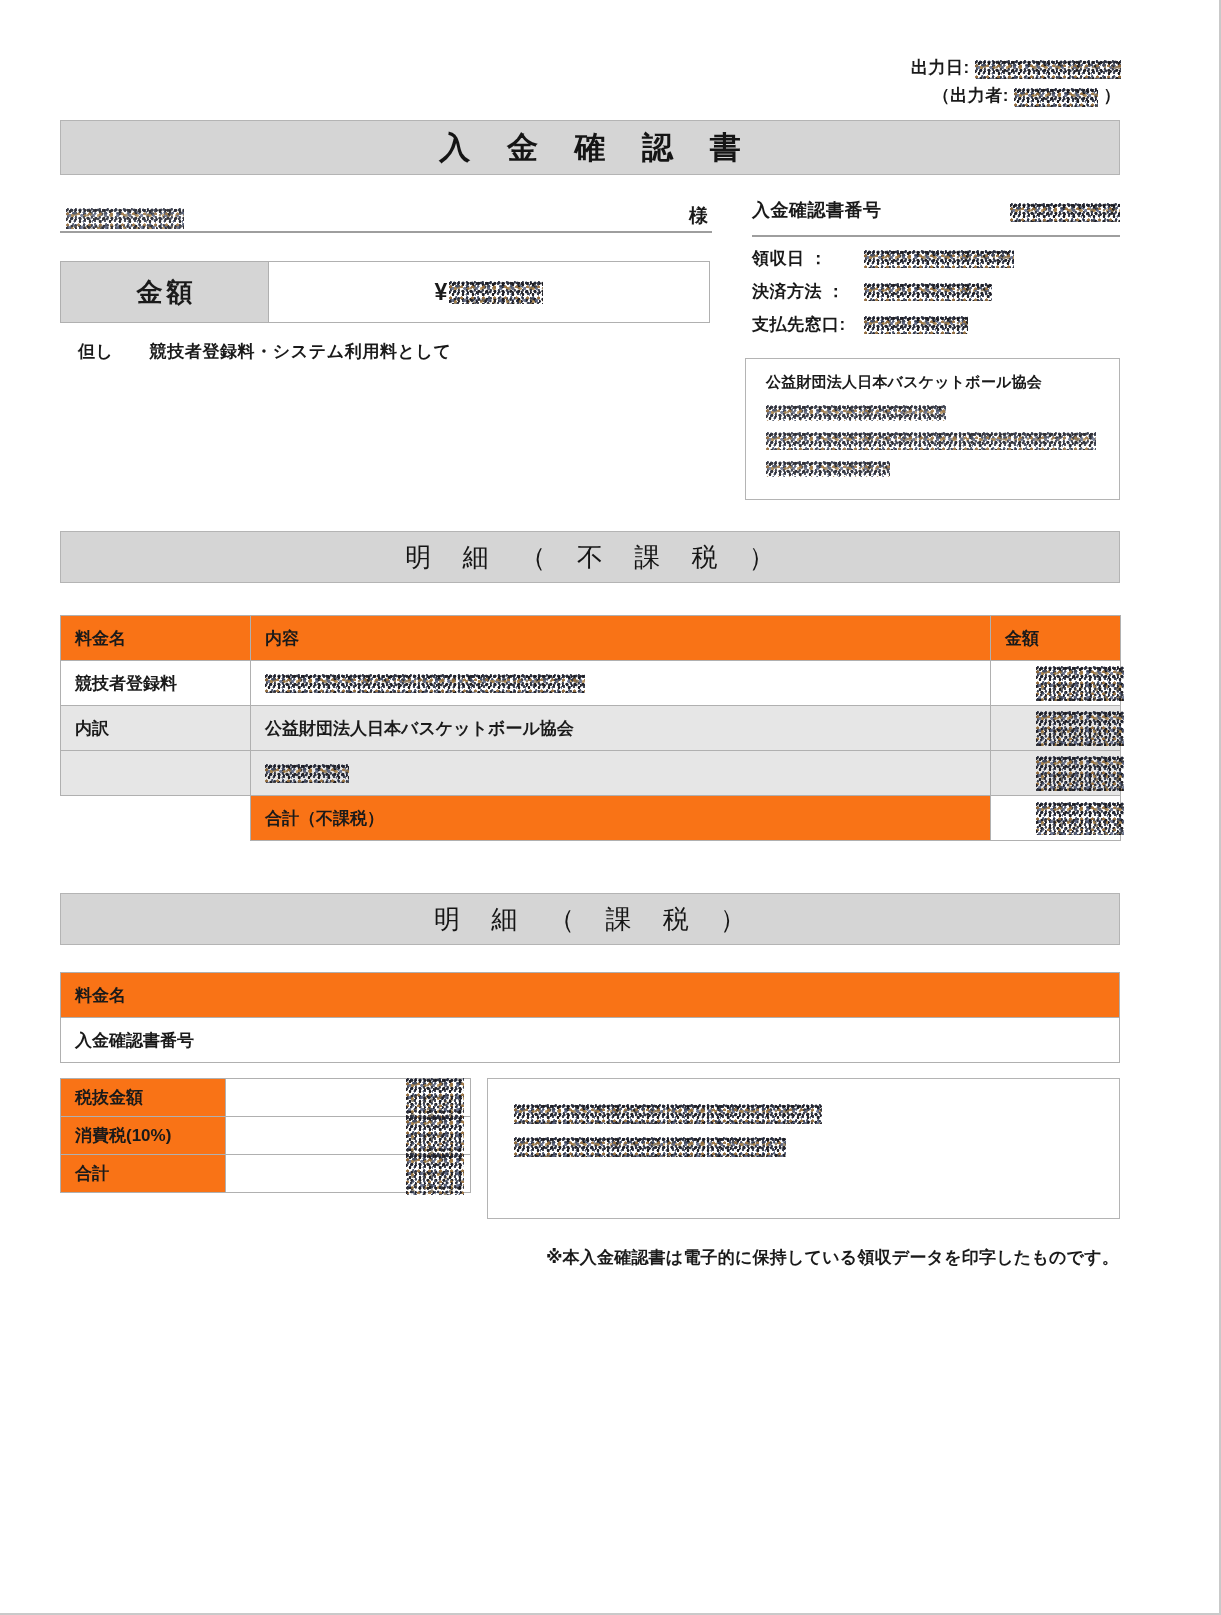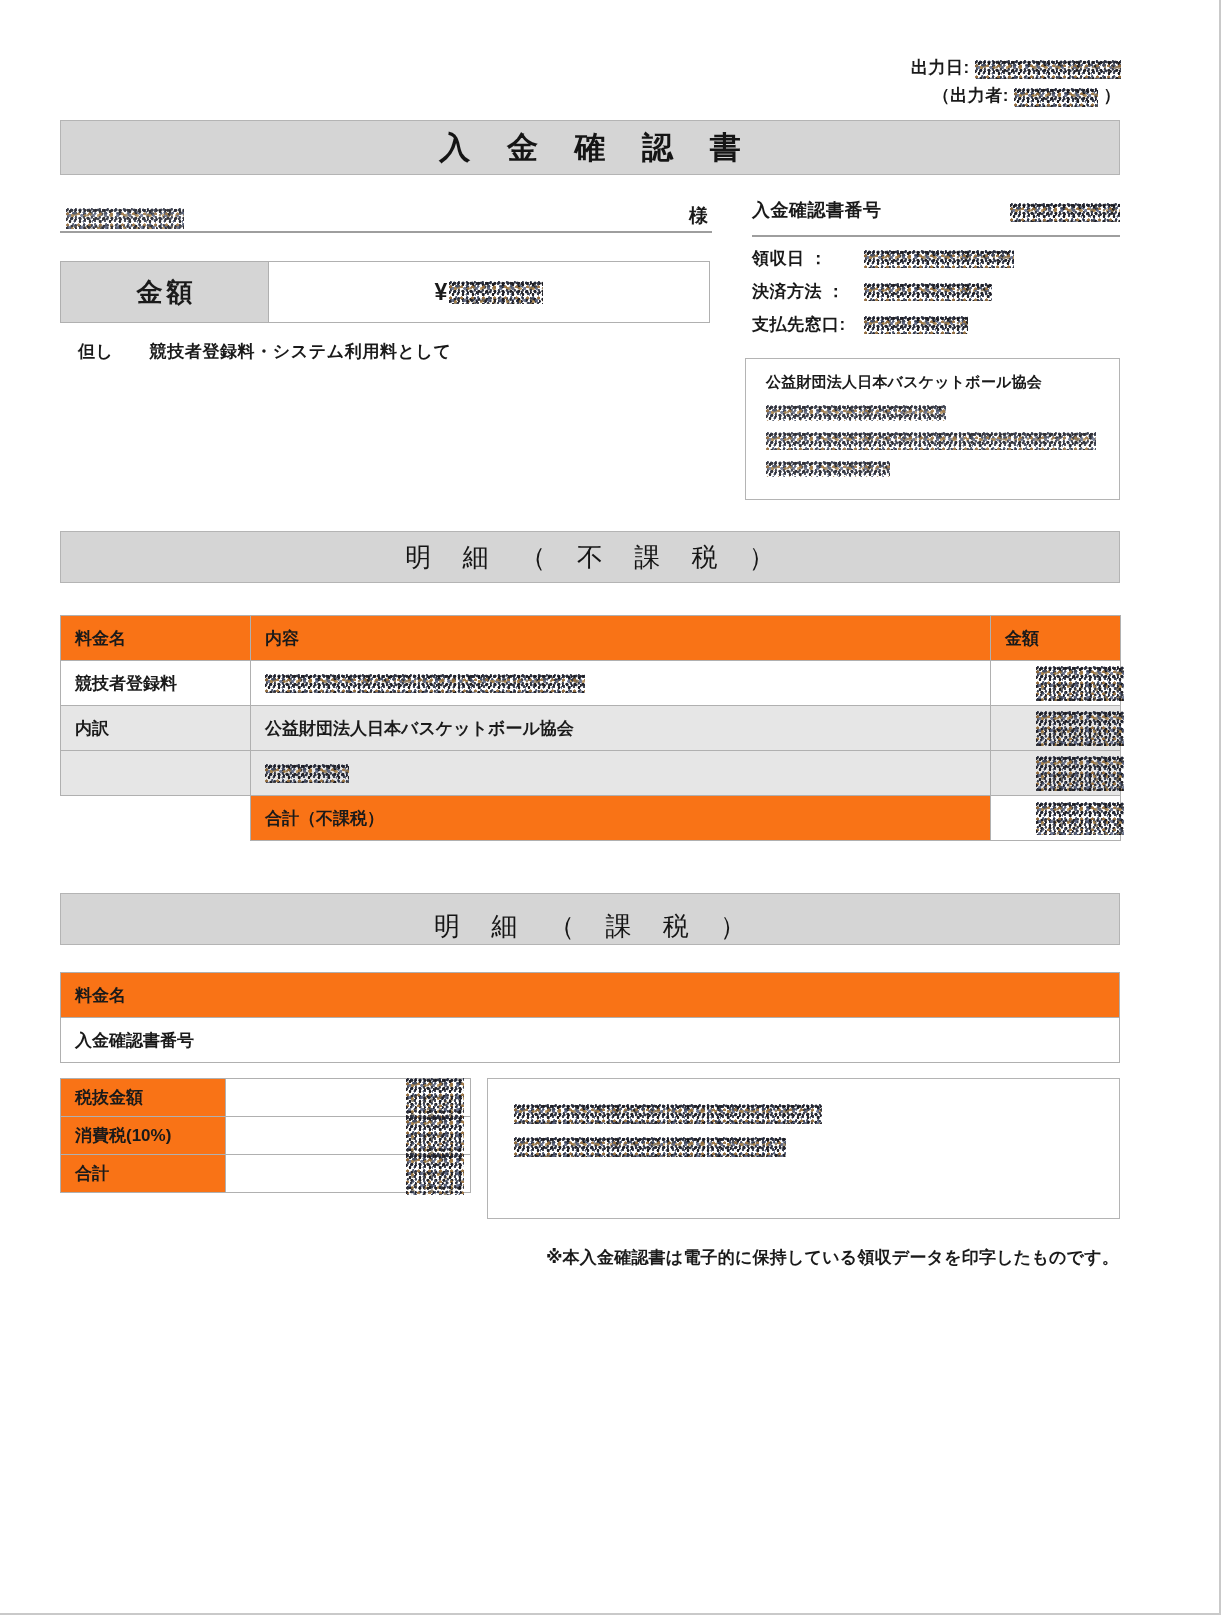--- a/index.html
+++ b/index.html
@@ -215,21 +215,21 @@
     justify-content: center;
   }
   .sec-band .t {
     font-size: 26px;
     font-weight: 400;
     letter-spacing: 12px;
     text-indent: 12px;
     color: #151515;
   }
   #band-nontax { top: 531px; }
-  #band-tax { top: 893px; align-items: flex-end; }
+  #band-tax { top: 893px; }
 
   
   table.grid {
     position: absolute;
     border-collapse: collapse;
     table-layout: fixed;
     font-size: 17px;
     font-weight: 700;
   }
   table.grid td, table.grid th {

